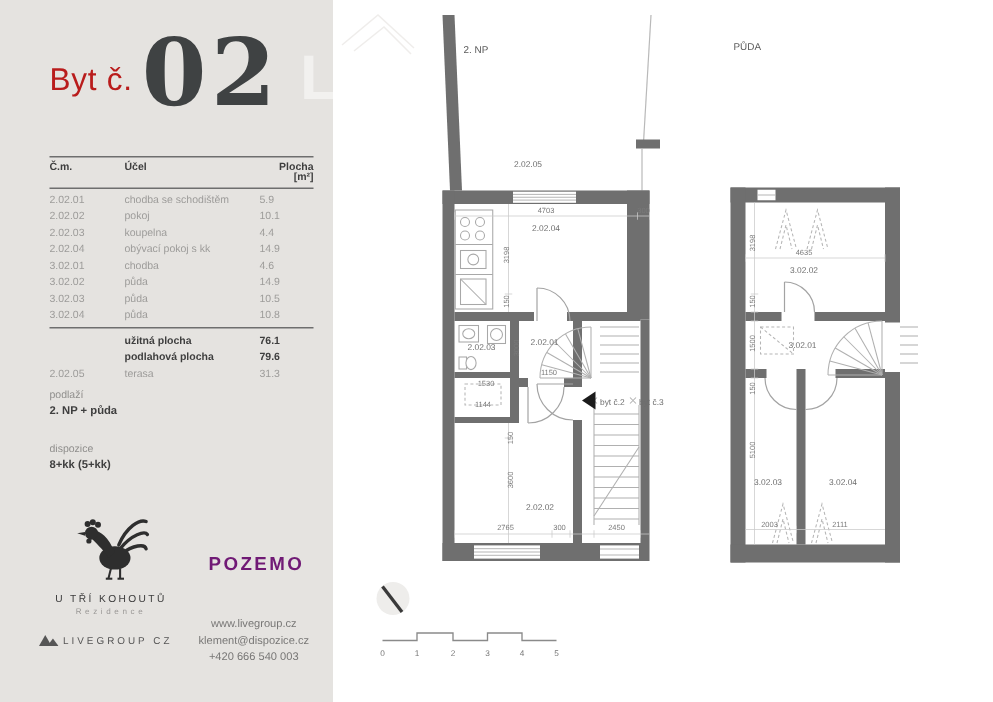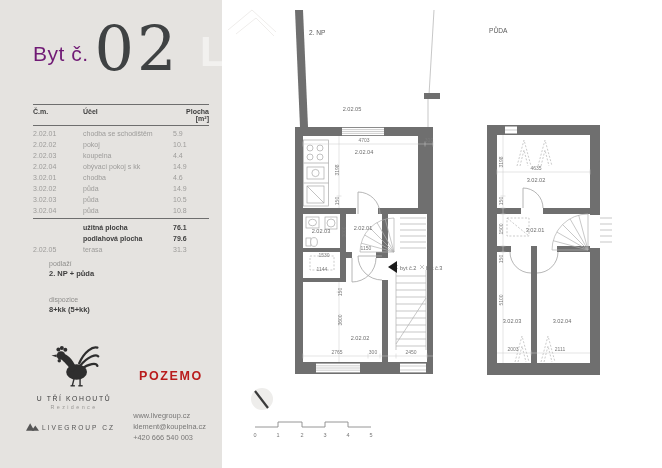--- a/index.html
+++ b/index.html
@@ -1,48 +1,48 @@
 <!DOCTYPE html>
 <html><head>
 <meta charset="utf-8">
 <style>
   html,body{margin:0;padding:0;background:#fff;}
   #page{position:relative;width:662px;height:468px;background:#ffffff;overflow:hidden;
         font-family:"Liberation Sans",sans-serif;}
   
   #panel{position:absolute;left:0;top:0;width:222px;height:468px;background:#e5e3e0;}
   #unit-header{position:absolute;left:33px;top:18px;display:flex;align-items:flex-end;}
-  #unit-label{font-size:21px;color:#701a75;margin:0 6px 14px 0;letter-spacing:.5px;}
-  #unit-number{font-family:"DejaVu Serif",serif;font-weight:normal;font-size:62px;line-height:1;
+  #unit-label{font-size:21px;color:#b91c1c;margin:0 6px 14px 0;letter-spacing:.5px;}
+  #unit-number{font-family:"DejaVu Serif",serif;font-weight:bold;font-size:62px;line-height:1;
                color:#3f4243;letter-spacing:3px;}
   .wm-L{position:absolute;left:200px;top:28px;font-size:42px;font-weight:bold;color:#ffffff;
         opacity:.5;font-family:"Liberation Sans",sans-serif;}
   
   #area-table{position:absolute;left:33px;top:104px;width:176px;font-size:7px;}
   .t-head{display:grid;grid-template-columns:50px 1fr 36px;padding:3px 0;
           border-top:1px solid #6e6e6e;border-bottom:1px solid #6e6e6e;
           font-weight:bold;color:#3e3e3e;}
   .t-row{display:grid;grid-template-columns:50px 1fr 36px;line-height:11px;color:#9d9c9a;}
   .t-sep{border-top:1px solid #6e6e6e;margin-top:2px;padding-top:3px;}
   .t-tot{display:grid;grid-template-columns:50px 1fr 36px;line-height:11px;
          font-weight:bold;color:#3e3e3e;}
   .a-right{text-align:left;}
   .t-head .a-right{text-align:right;}
   .t-head .col-area,.t-row .col-area,.t-tot .col-area{text-align:left;}
-  #meta{position:absolute;left:33px;top:259px;font-size:7px;color:#8f8e8c;line-height:10px;margin-left:16px;}
+  #meta{position:absolute;left:33px;top:259px;font-size:7px;color:#8f8e8c;line-height:10px;}
   .meta-val{font-size:7.5px;font-weight:bold;color:#3e3e3e;margin-bottom:10px;}
   
   #rooster-block{position:absolute;left:34px;top:342px;width:80px;text-align:center;}
   #rooster-name{font-size:6.8px;letter-spacing:1.6px;color:#3c3c3c;margin-top:3px;}
   #rooster-sub{font-size:5.4px;letter-spacing:2.4px;color:#9a9896;margin-top:2px;}
   #pozemo{position:absolute;left:139px;top:369px;font-size:12.5px;font-weight:800;
-          letter-spacing:1.6px;color:#b91c1c;}
+          letter-spacing:1.6px;color:#701a75;}
   #livegroup{position:absolute;left:26px;top:423px;display:flex;align-items:center;gap:3px;
              font-size:6.6px;letter-spacing:2px;color:#565656;}
-  #contact{position:absolute;right:16px;top:410px;text-align:left;font-size:7.4px;
+  #contact{position:absolute;right:16px;top:410px;text-align:center;font-size:7.4px;
            color:#787776;line-height:11px;}
   
   #plan-svg{position:absolute;left:222px;top:0;width:440px;height:468px;}
   .wall{fill:#6f6f6f;}
   .thin{stroke:#b9b9b9;stroke-width:.8;fill:none;}
   .winline{stroke:#adadad;stroke-width:.6;}
   .fix{stroke:#a8a8a8;stroke-width:.7;fill:#ffffff;}
   .door{stroke:#a3a3a3;stroke-width:.8;fill:none;}
   .dash{stroke:#b5b5b5;stroke-width:.7;fill:none;stroke-dasharray:2 1.6;}
   .stair{stroke:#b0b0b0;stroke-width:.7;fill:none;}
@@ -169,21 +169,21 @@
     <div id="livegroup">
       <svg width="13" height="8" viewBox="0 0 14 8">
         <polygon points="0,8 4.5,0 9,8" fill="#565656"></polygon>
         <polygon points="6,8 10,2.5 14,8" fill="#565656"></polygon>
       </svg>
       <span>LIVEGROUP CZ</span>
     </div>
 
     <div id="contact">
       <div>www.livegroup.cz</div>
-      <div>klement@koupelna.cz</div>
+      <div>klement@dispozice.cz</div>
       <div>+420 666 540 003</div>
     </div>
   </div>
 
   <svg id="plan-svg" viewBox="222 0 440 468">
 
     <g stroke="#efedeb" stroke-width="1">
       <path d="M228,30 L252,10 L276,32" fill="none"></path>
       <path d="M236,34 L256,18 L274,36" fill="none"></path>
     </g>

